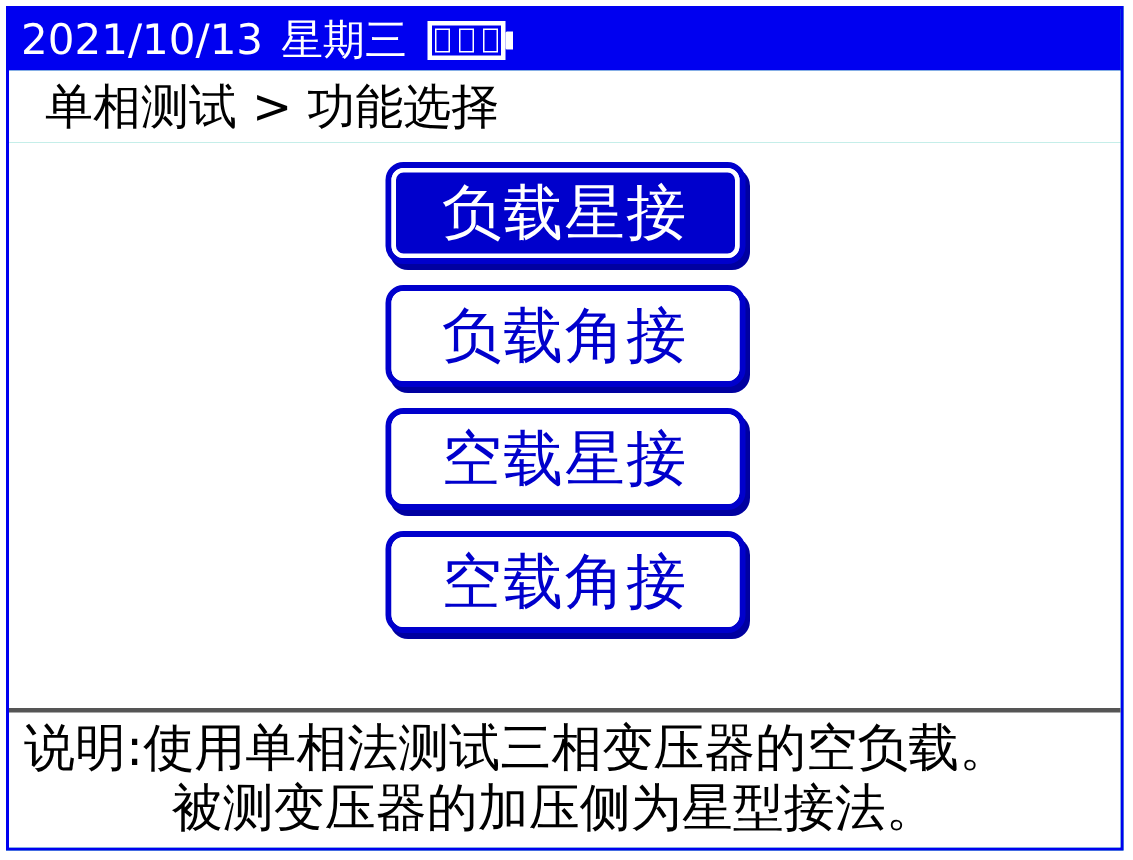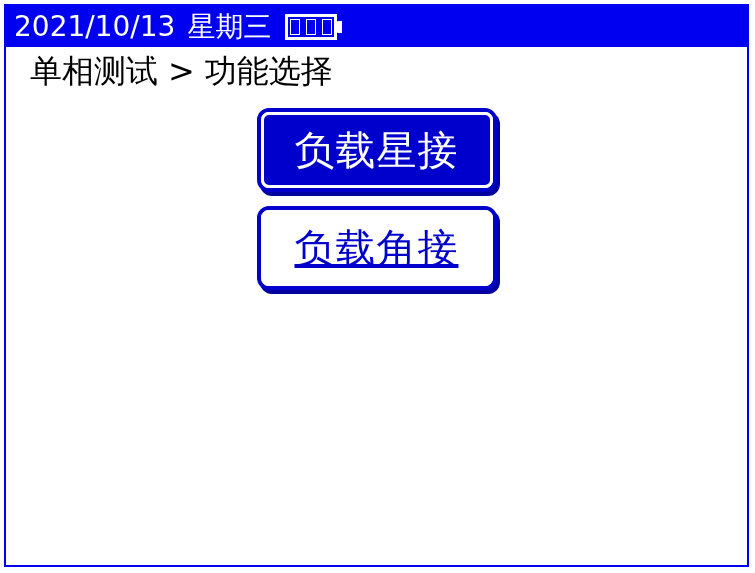--- a/index.html
+++ b/index.html
@@ -101,33 +101,32 @@
     flex: 1 1 auto;
     position: relative;
     background: #ffffff;
     display: flex;
     flex-direction: column;
     align-items: center;
     padding-top: 13px;
   }
   .menu-btn {
     width: 240px;
-    height: 84px;
+    height: 68px;
     margin-bottom: 14px;
     box-sizing: border-box;
     border: 4px solid #0000cc;
     border-radius: 12px;
     background: #ffffff;
     color: #0000cc;
     display: flex;
     align-items: center;
     justify-content: center;
     position: relative;
     box-shadow: 3px 4px 0 0 #0000a0;
-    text-decoration: underline;
   }
   .menu-btn .inner {
     width: 100%;
     height: 100%;
     box-sizing: border-box;
     border: 3px solid #ffffff;
     display: flex;
     align-items: center;
     justify-content: center;
     border-radius: 8px;
@@ -191,16 +190,30 @@
     <div class="menu-btn selected">
       <span class="inner">
         <span class="lbl">负载星接</span>
       </span>
     </div>
     <div class="menu-btn">
       <span class="inner">
         <span class="lbl">负载角接</span>
       </span>
     </div>
-  </div>
-
+    <div class="menu-btn">
+      <span class="inner">
+        <span class="lbl">空载星接</span>
+      </span>
+    </div>
+    <div class="menu-btn">
+      <span class="inner">
+        <span class="lbl">空载角接</span>
+      </span>
+    </div>
+  </div>
+
+  <div id="footer">
+    <div class="line line1">说明:使用单相法测试三相变压器的空负载。</div>
+    <div class="line line2">被测变压器的加压侧为星型接法。</div>
+  </div>
 
 </div>
 
 </body></html>

